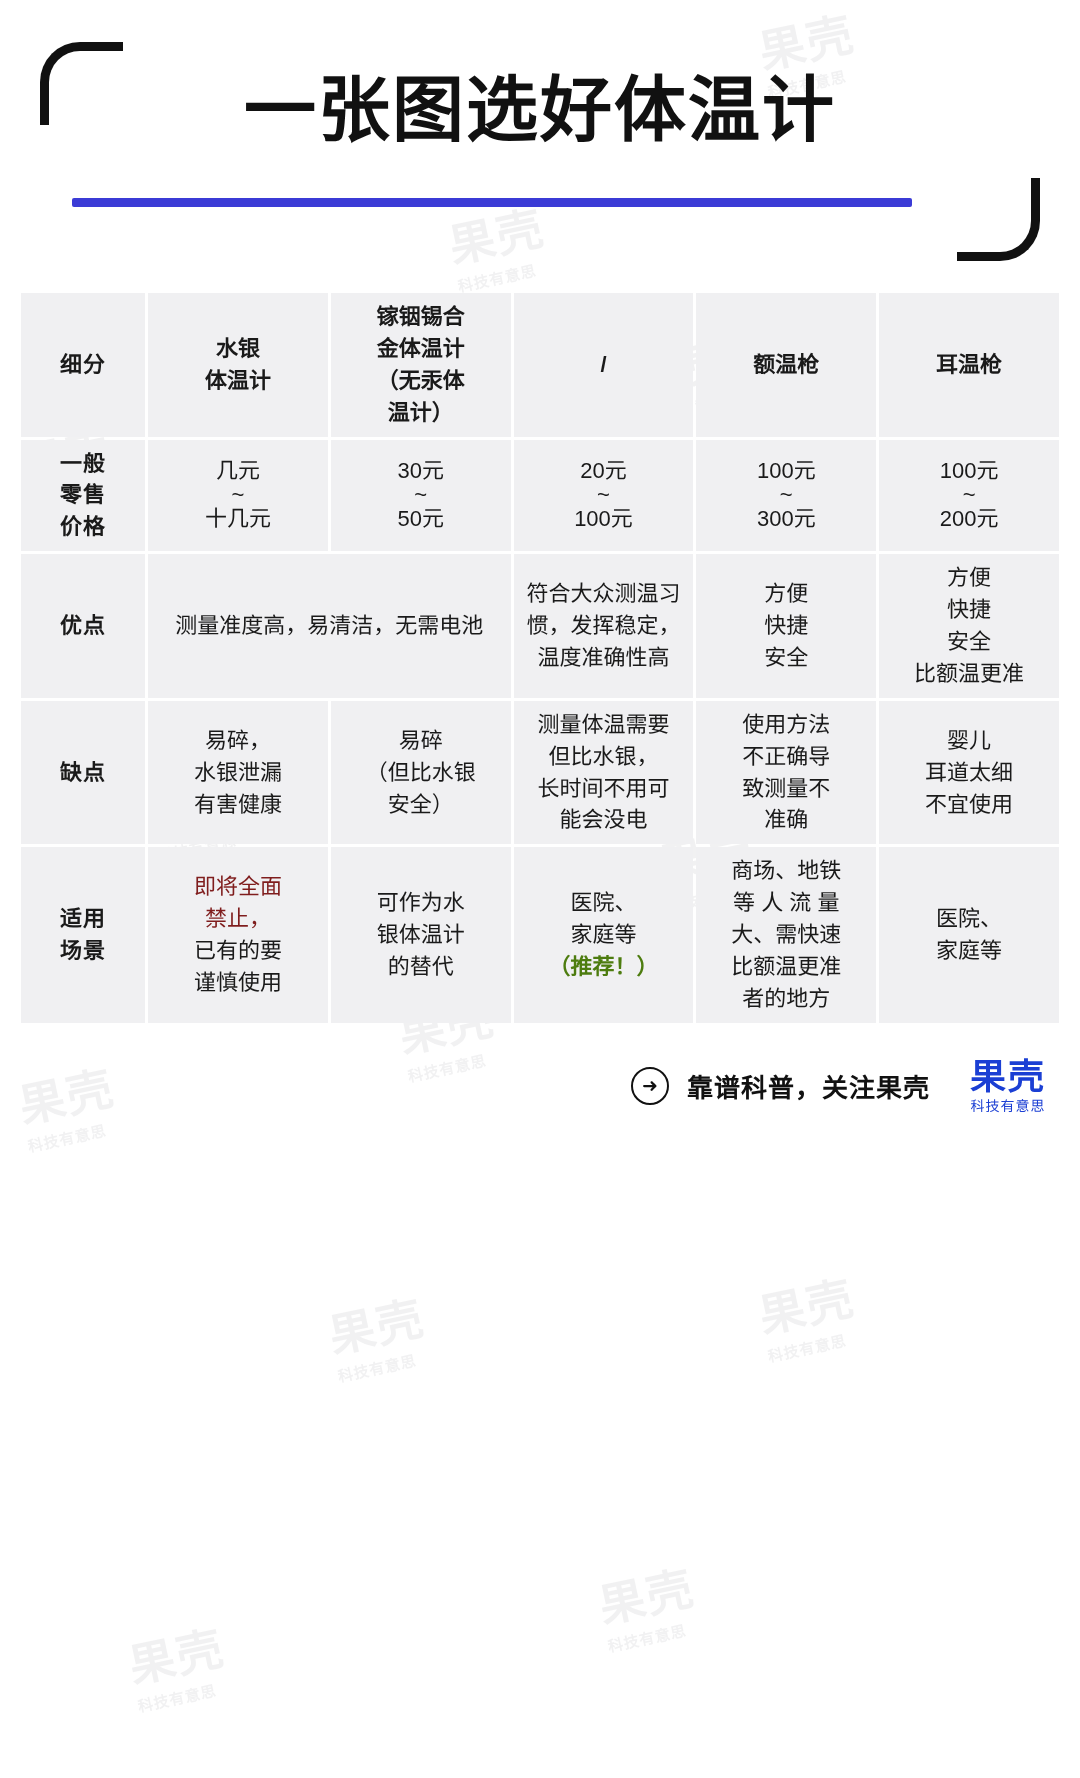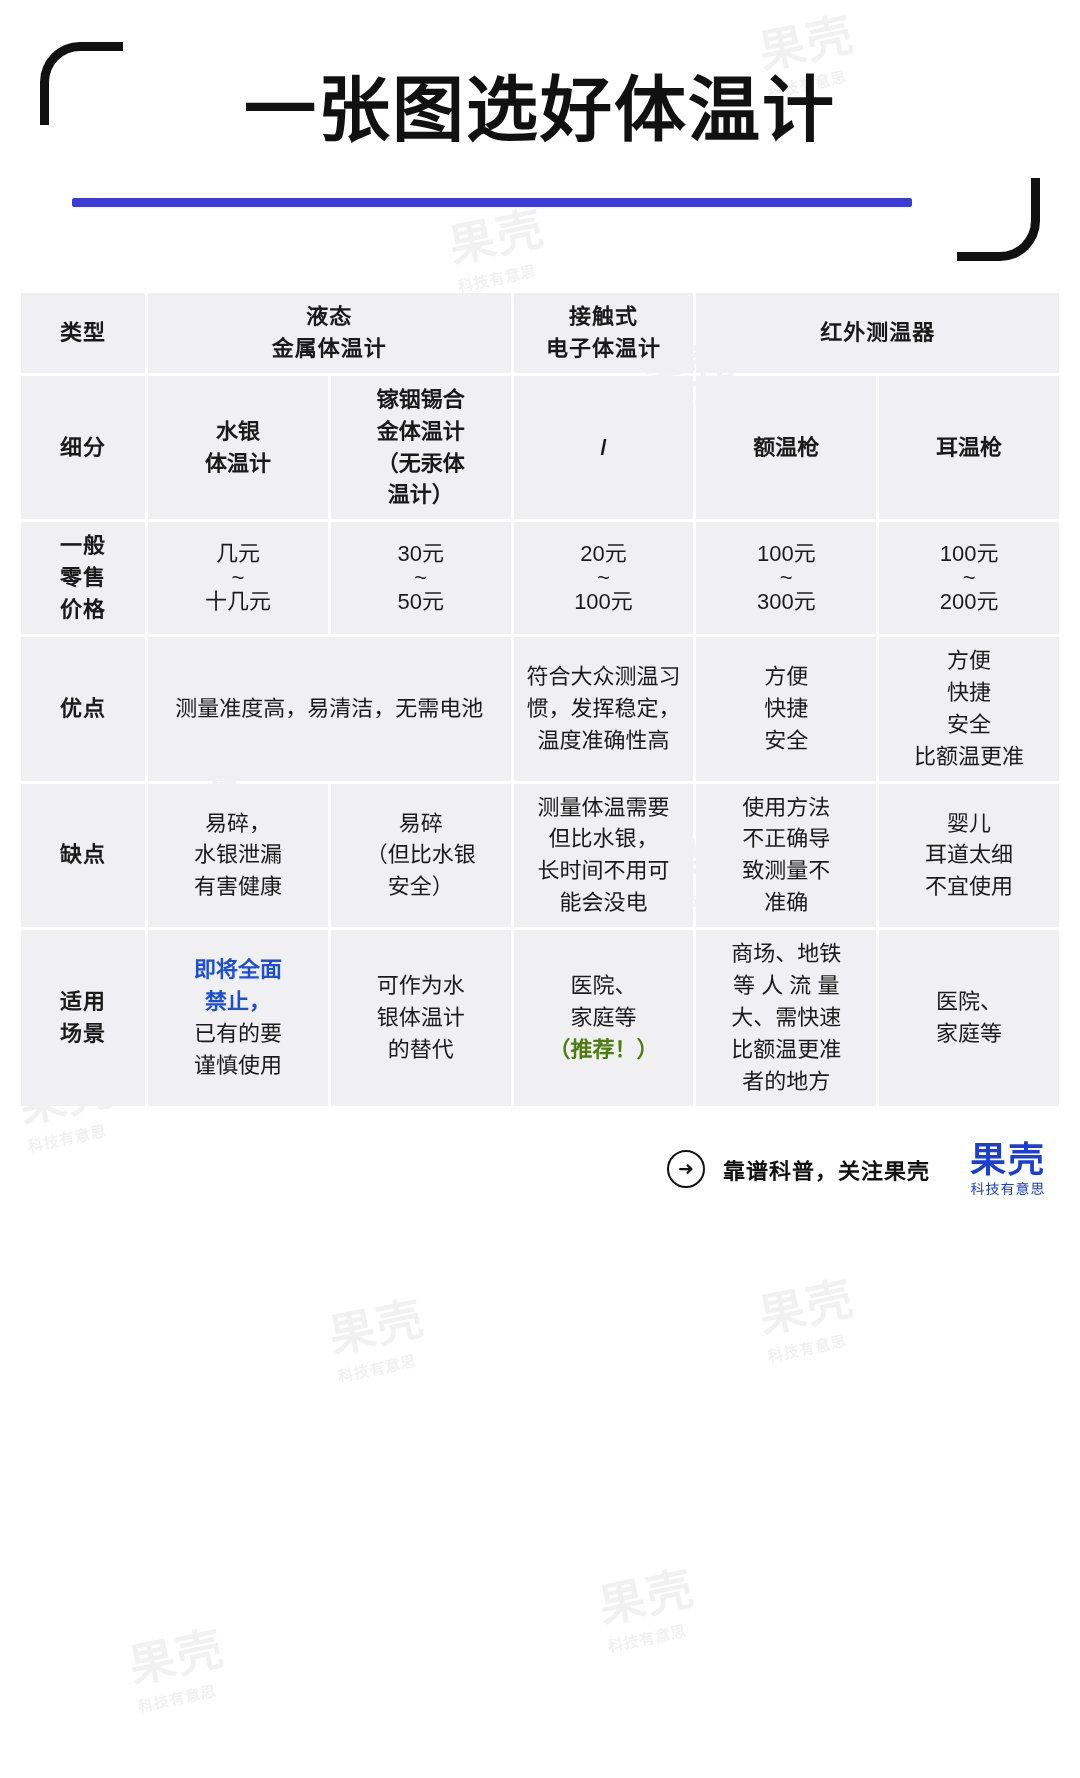--- a/index.html
+++ b/index.html
@@ -124,22 +124,22 @@
   }
   td.price {
     background: #dededf;
     font-size: 24px;
     line-height: 1.5;
   }
   td.light { background: #f3f3f4; }
   td.lighter { background: #f7f7f8; }
   .tilde { display: block; line-height: 1.1; }
   .warn {
-    color: #1d4ed8;
-    font-weight: bold;
+    color: #7f1d1d;
+    font-weight: normal;
   }
   .rec {
     color: #4d7c0f;
     font-weight: bold;
     display: block;
   }
 
   
   .footer {
     position: relative;
@@ -157,21 +157,21 @@
     border: 2.5px solid #111;
     border-radius: 50%;
     display: inline-flex;
     align-items: center;
     justify-content: center;
     font-size: 19px;
     color: #111;
     line-height: 1;
   }
   .footer-slogan {
-    font-size: 22px;
+    font-size: 26px;
     font-weight: bold;
     color: #111;
     letter-spacing: 1px;
     margin-right: 22px;
   }
   .brand {
     text-align: center;
     line-height: 1.05;
   }
   .brand-name {
@@ -209,34 +209,20 @@
   <div class="bracket-left"></div>
   <div class="bracket-right"></div>
   <div class="title">一张图选好体温计</div>
   <div class="title-underline"></div>
 </div>
 
 <div class="table-wrap">
 <table class="matrix">
 
   <tbody>
-        <tr>
-    <td class="rowhead">类型</td>
-    <td class="colhead" colspan="2">
-      <div>液态</div>
-      <div>金属体温计</div>
-    </td>
-    <td class="colhead">
-      <div>接触式</div>
-      <div>电子体温计</div>
-    </td>
-    <td class="colhead" colspan="2">
-      <div>红外测温器</div>
-    </td>
-  </tr>
 
   <tr>
     <td class="rowhead">细分</td>
     <td class="subhead">
       <div>水银</div>
       <div>体温计</div>
     </td>
     <td class="subhead">
       <div>镓铟锡合</div>
       <div>金体温计</div>

